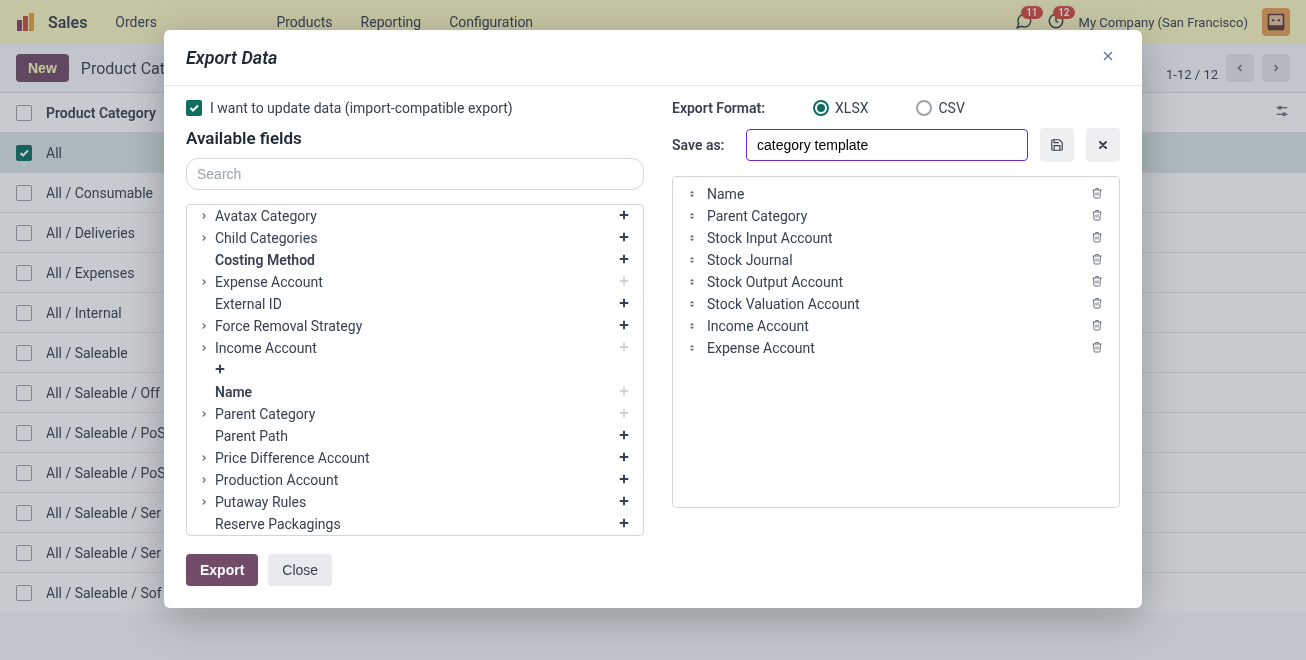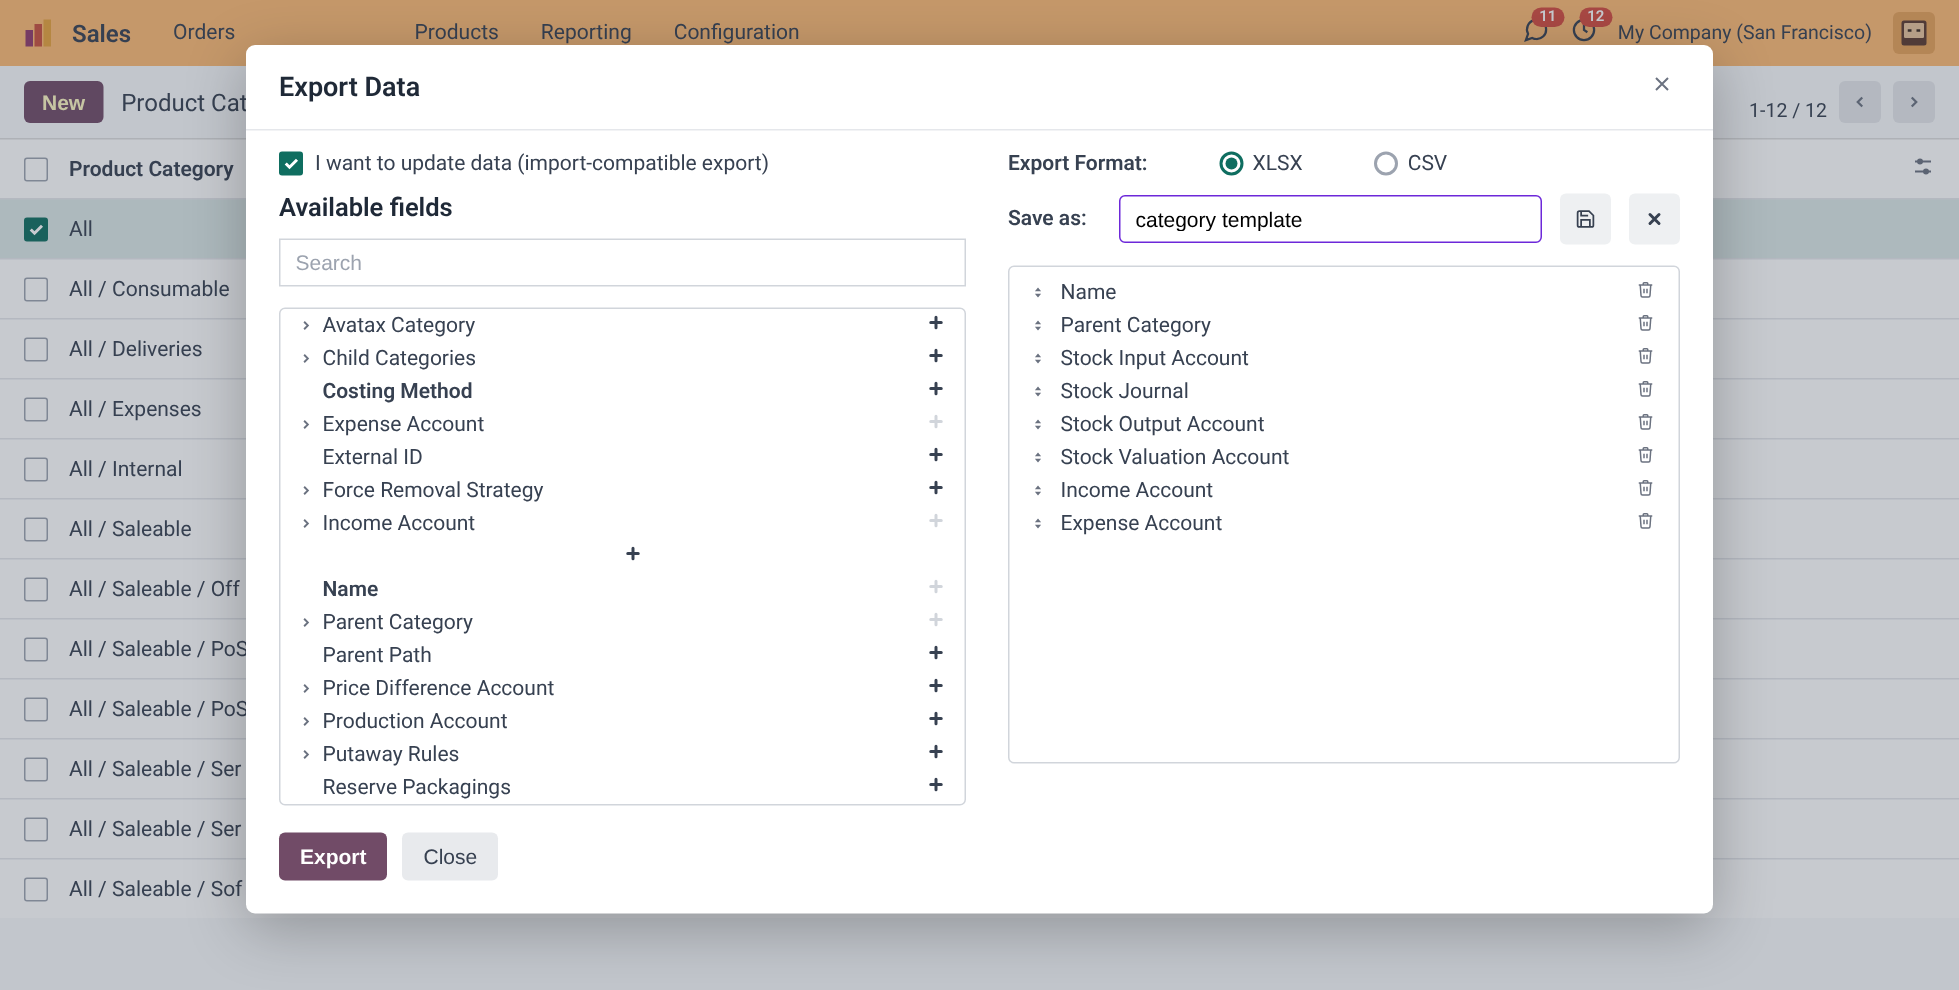--- a/index.html
+++ b/index.html
@@ -12,21 +12,21 @@
     overflow: hidden;
   }
 
   
   .app { width: 1306px; height: 660px; position: relative; }
   .topbar {
     height: 44px;
     display: flex;
     align-items: center;
     padding: 0 16px;
-    background: #fdba74;
+    background: #fef9c3;
     gap: 12px;
   }
   .logo {
     width: 20px; height: 20px;
     display:flex;
   }
   .brand { font-weight: 600; font-size: 16px; color: #374151; margin-right: 8px; }
   .nav-item { color: #374151; font-size: 14px; padding: 4px 8px; }
   .nav-item.active { text-decoration: underline; margin-top: 46px; }
   .topbar-right { margin-left: auto; display:flex; align-items:center; gap:14px; }
@@ -87,54 +87,54 @@
   .overlay {
     position:absolute; inset:0; background:rgba(55,65,81,0.28);
     display:flex; align-items:flex-start; justify-content:center;
   }
   .modal {
     margin-top:30px; width:978px; background:#fff; border-radius:6px;
     box-shadow:0 10px 40px rgba(0,0,0,0.25);
     display:flex; flex-direction:column;
   }
   .modal-header {
-    padding:14px 22px; display:flex; align-items:center; border-bottom:1px solid #e5e7eb;
+    padding:14px 22px; display:flex; align-items:center; border-bottom:1px solid #e5e7eb;font-style:italic;
   }
   .modal-title { font-size:18px; font-weight:600; color:#1f2937; }
   .modal-close { margin-left:auto; color:#6b7280; cursor:pointer; padding:4px; }
 
   .modal-body {
     padding: 14px 22px 4px 22px;
     display:flex; gap: 28px;
   }
   .col-left { flex: 0 0 458px; display:flex; flex-direction:column; }
   .col-right { flex: 1; display:flex; flex-direction:column; }
 
   .import-row { display:flex; align-items:center; gap:8px; margin-bottom:12px; color:#374151; }
   .cb {
     width:16px; height:16px; border-radius:2px; background:#0f6e60;
     display:flex; align-items:center; justify-content:center;
   }
   .section-h2 { font-size:17px; font-weight:600; margin: 0 0 10px 0; color:#1f2937; }
   .search-input {
-    width:100%; border:1px solid #d1d5db; border-radius:0; padding:7px 10px; font-size:14px;
+    width:100%; border:1px solid #d1d5db; border-radius:12px; padding:7px 10px; font-size:14px;
     color:#374151; outline:none;
   }
   .search-input::placeholder { color:#9ca3af; }
 
   .fields-box {
     margin-top:14px; border:1px solid #d1d5db; border-radius:4px; height:332px;
     overflow:hidden; position:relative;
   }
   .fields-scroll { height:100%; overflow-y:auto; }
   .fields-scroll::-webkit-scrollbar { width:14px; }
   .fields-scroll::-webkit-scrollbar-track { background:#f3f4f6; border-radius:0 4px 4px 0;}
   .fields-scroll::-webkit-scrollbar-thumb { background:#c7cbd1; border:3px solid #f3f4f6; border-radius:7px;}
   .field-row {
-    display:flex; align-items:center; padding: 0 12px; height:22px; cursor:default;justify-content:center;
+    display:flex; align-items:center; padding: 0 12px; height:22px; cursor:default;
   }
   .field-row .expander { width:14px; color:#6b7280; display:flex; align-items:center; }
   .field-row .label { flex:1; padding-left:2px; color:#374151; }
   .field-row .label.bold { font-weight:600; }
   .field-row .plus { color:#374151; font-weight:900; font-size:14px; cursor:pointer; width:14px; text-align:center;}
   .field-row .plus.disabled { color:#d1d5db; cursor:default;}
 
   .export-format-row { display:flex; align-items:center; gap:48px; margin-bottom:12px;}
   .format-label { font-weight:600; color:#374151;}
   .radio-wrap { display:flex; align-items:center; gap:6px; }

